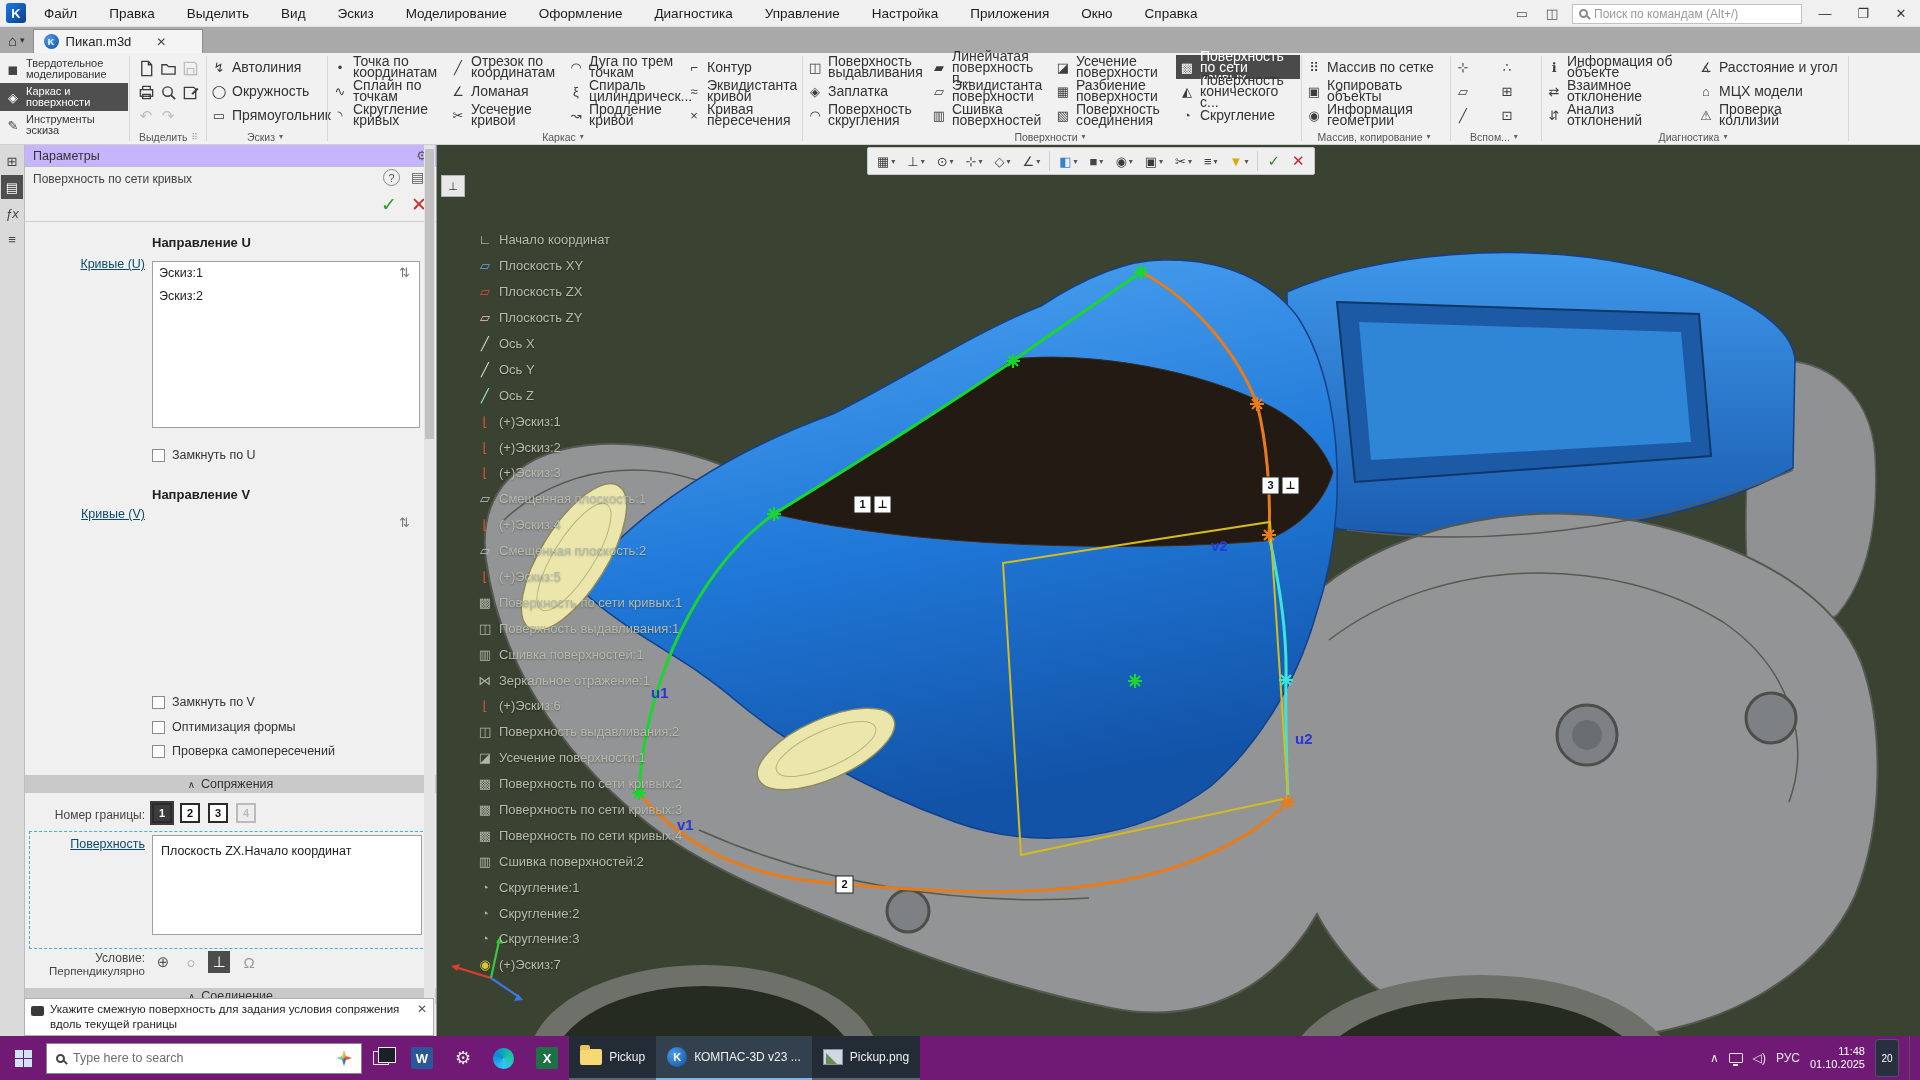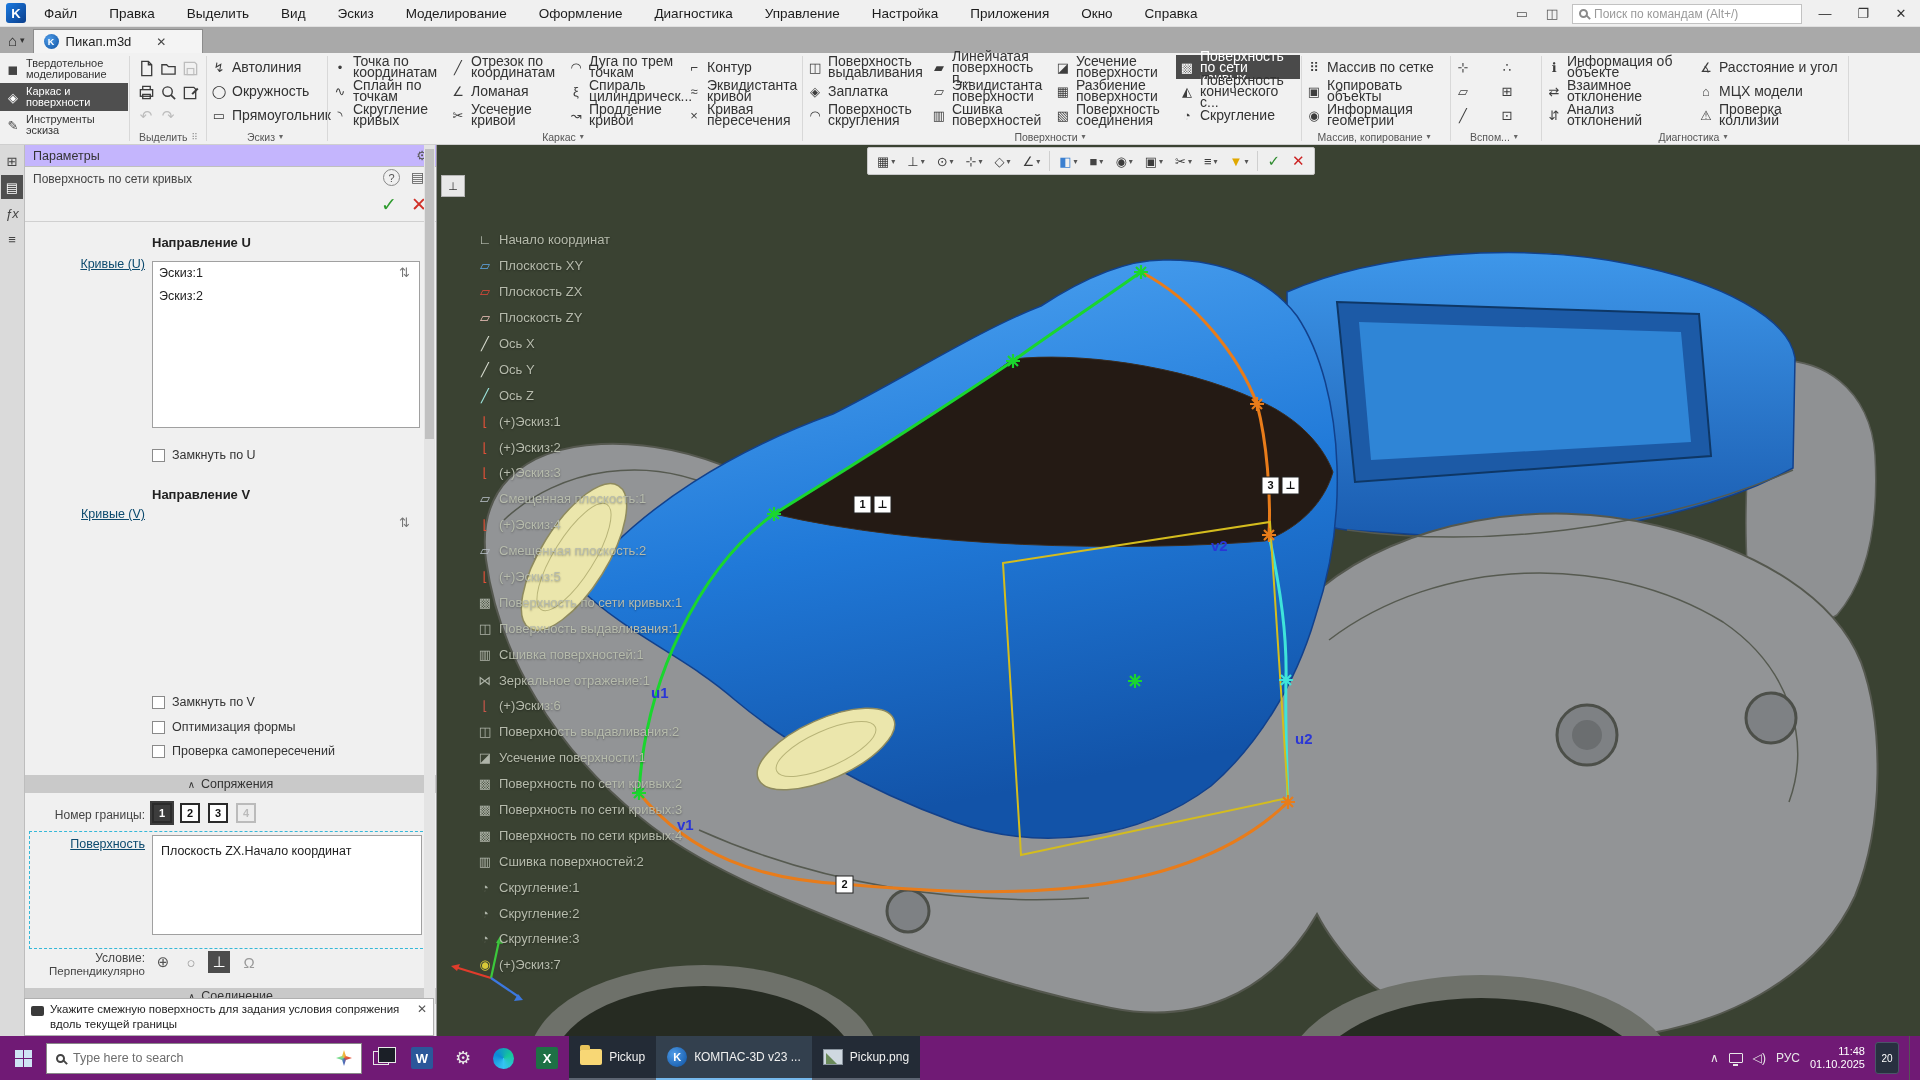--- a/index.html
+++ b/index.html
@@ -124,21 +124,21 @@
   .folder-ico{width:22px;height:16px;background:#f8d775;border-radius:2px;position:relative}
   .folder-ico::before{content:'';position:absolute;top:-4px;left:0;width:10px;height:5px;background:#e8c35a;border-radius:2px 2px 0 0}
   .kompas-ico{width:20px;height:20px;border-radius:50%;background:radial-gradient(circle at 35% 35%,#4f9ce8,#0b4fa0);color:#fff;font-size:11px;font-weight:bold;display:flex;align-items:center;justify-content:center}
   .img-ico{width:20px;height:16px;background:#cfd8e0;border:1px solid #8a949e;position:relative;overflow:hidden}
   .img-ico::after{content:'';position:absolute;left:2px;bottom:-3px;border:7px solid transparent;border-bottom-color:#6a8a5a;border-left-color:#6a8a5a}
   #tray{position:absolute;right:6px;top:0;height:44px;display:flex;align-items:center;gap:10px}
   #tray .tico{font-size:12px;color:#e8e8e8}
   .mon-ico{width:14px;height:10px;border:1.5px solid #e8e8e8;border-radius:1px;position:relative}
   .mon-ico::after{content:'';position:absolute;left:3px;bottom:-4px;width:5px;height:2.5px;background:#e8e8e8}
   #clock{text-align:right;font-size:11px;line-height:13px;color:#fff}
-  #badge{min-width:24px;height:32px;background:#283040;border:1px solid #4a5568;border-radius:3px;color:#fff;font-size:10px;display:flex;align-items:center;justify-content:center;padding:0 3px}
+  #badge{min-width:24px;height:38px;background:#283040;border:1px solid #4a5568;border-radius:3px;color:#fff;font-size:10px;display:flex;align-items:center;justify-content:center;padding:0 3px}
   #showdesk{width:5px;height:44px;border-left:1px solid #555}
 </style>
 </head>
 <body>
 
 <div id="titlebar">
   <div id="appicon">K</div>
   <div id="menus">
 
   <div class="menu-item">Файл</div>

